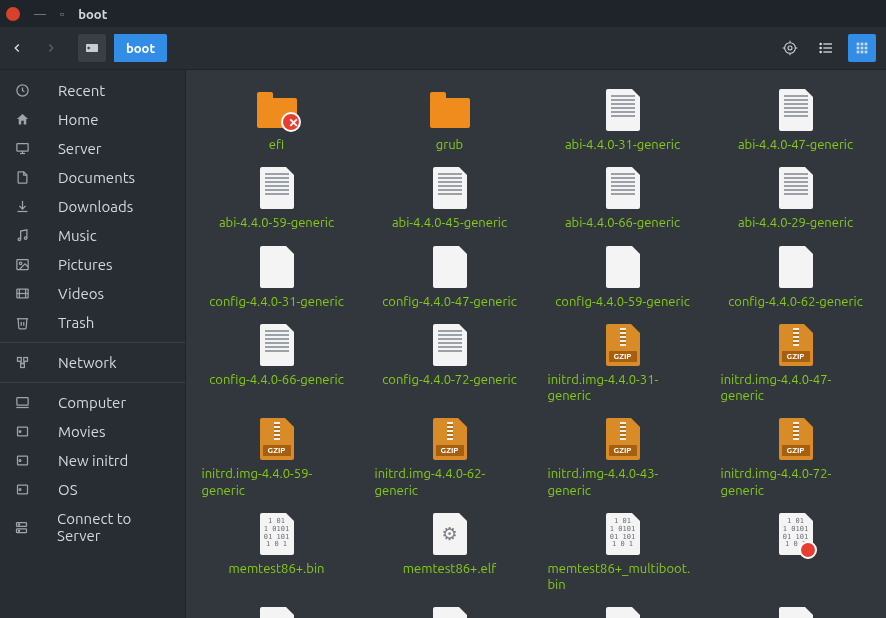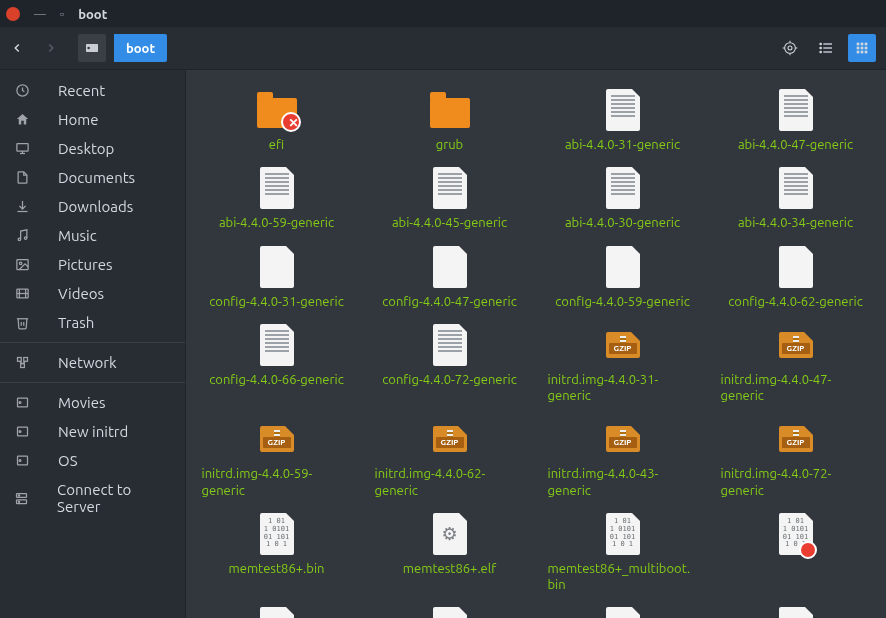--- a/index.html
+++ b/index.html
@@ -38,21 +38,21 @@
 
 .folder{ width:40px; height:30px; background:#f08c1d; border-radius:2px; position:relative; margin-top:6px; }
 .folder:before{ content:""; position:absolute; top:-6px; left:0; width:16px; height:7px; background:#f08c1d; border-radius:2px 2px 0 0; }
 .folder.locked:after{ content:""; position:absolute; right:-4px; bottom:-4px; width:16px; height:16px; background:#e93d32; border-radius:50%; border:2px solid #fff; }
 .folder.locked .x{ position:absolute; right:-2px; bottom:-2px; color:#fff; font-size:12px; font-weight:bold; z-index:2; }
 
 .doc{ width:34px; height:42px; background:#f4f4f4; border-radius:2px; position:relative; padding:6px 5px; display:flex; flex-direction:column; gap:2px; }
 .doc:before{ content:""; position:absolute; top:0; right:0; border-style:solid; border-width:0 8px 8px 0; border-color:transparent #32363d transparent transparent; }
 .doc .ln{ height:2px; background:#9ca1a7; }
 
-.gzip{ width:34px; height:26px; background:#d88b27; border-radius:2px; position:relative; }
+.gzip{ width:34px; height:42px; background:#d88b27; border-radius:2px; position:relative; }
 .gzip:before{ content:""; position:absolute; top:0; right:0; border-style:solid; border-width:0 9px 9px 0; border-color:transparent #32363d transparent transparent; }
 .gzip .zip{ position:absolute; top:4px; left:50%; transform:translateX(-50%); width:6px; height:18px; background:repeating-linear-gradient(0deg,#eee 0 2px,#b07010 2px 4px); }
 .gzip .tag{ position:absolute; bottom:4px; left:3px; right:3px; background:#a65f10; color:#fff; font-size:8px; text-align:center; font-weight:bold; padding:1px 0; border-radius:1px; }
 
 .bin{ width:34px; height:42px; background:#f4f4f4; border-radius:2px; position:relative; display:flex; align-items:center; justify-content:center; font-family:monospace; font-size:7px; color:#6a6e72; line-height:1.1; text-align:center; }
 .bin:before{ content:""; position:absolute; top:0; right:0; border-style:solid; border-width:0 8px 8px 0; border-color:transparent #32363d transparent transparent; }
 .bin.err:after{ content:""; position:absolute; right:-4px; bottom:-4px; width:14px; height:14px; background:#e93d32; border-radius:50%; border:2px solid #fff; }
 
 .elf{ width:34px; height:42px; background:#f4f4f4; border-radius:2px; position:relative; display:flex; align-items:center; justify-content:center; }
 .elf:before{ content:""; position:absolute; top:0; right:0; border-style:solid; border-width:0 8px 8px 0; border-color:transparent #32363d transparent transparent; }
@@ -145,21 +145,21 @@
       <span>Home</span>
     </div>
     <div class="side-item">
       <span class="sicon">
           <svg width="15" height="15" viewBox="0 0 24 24" fill="none" stroke="currentColor" stroke-width="2">
             <rect x="3" y="4" width="18" height="12" rx="1"></rect>
             <line x1="8" y1="20" x2="16" y2="20"></line>
             <line x1="12" y1="16" x2="12" y2="20"></line>
           </svg>
         </span>
-      <span>Desktop</span>
+      <span>Server</span>
     </div>
     <div class="side-item">
       <span class="sicon">
           <svg width="15" height="15" viewBox="0 0 24 24" fill="none" stroke="currentColor" stroke-width="2">
             <path d="M14 3H6a1 1 0 0 0-1 1v16a1 1 0 0 0 1 1h12a1 1 0 0 0 1-1V8z"></path>
             <polyline points="14 3 14 8 19 8"></polyline>
           </svg>
         </span>
       <span>Documents</span>
     </div>
@@ -225,20 +225,29 @@
             <line x1="7" y1="10" x2="12" y2="14"></line>
             <line x1="17" y1="10" x2="12" y2="14"></line>
           </svg>
         </span>
       <span>Network</span>
     </div>
       <div class="side-sep"></div>
     <div class="side-item">
       <span class="sicon">
           <svg width="15" height="15" viewBox="0 0 24 24" fill="none" stroke="currentColor" stroke-width="2">
+            <rect x="3" y="4" width="18" height="12" rx="1"></rect>
+            <line x1="2" y1="20" x2="22" y2="20"></line>
+          </svg>
+        </span>
+      <span>Computer</span>
+    </div>
+    <div class="side-item">
+      <span class="sicon">
+          <svg width="15" height="15" viewBox="0 0 24 24" fill="none" stroke="currentColor" stroke-width="2">
             <rect x="4" y="5" width="16" height="14" rx="1"></rect>
             <circle cx="8" cy="12" r="1.5"></circle>
           </svg>
         </span>
       <span>Movies</span>
     </div>
     <div class="side-item">
       <span class="sicon">
           <svg width="15" height="15" viewBox="0 0 24 24" fill="none" stroke="currentColor" stroke-width="2">
             <rect x="4" y="5" width="16" height="14" rx="1"></rect>
@@ -340,34 +349,34 @@
     <div class="iconbox">
             <div class="doc">
               <div class="ln"></div>
               <div class="ln"></div>
               <div class="ln"></div>
               <div class="ln"></div>
               <div class="ln"></div>
               <div class="ln"></div>
             </div>
           </div>
-    <div class="label">abi-4.4.0-30-generic</div>
-  </div>
-  <div class="cell">
-    <div class="iconbox">
-            <div class="doc">
-              <div class="ln"></div>
-              <div class="ln"></div>
-              <div class="ln"></div>
-              <div class="ln"></div>
-              <div class="ln"></div>
-              <div class="ln"></div>
-            </div>
-          </div>
-    <div class="label">abi-4.4.0-34-generic</div>
+    <div class="label">abi-4.4.0-66-generic</div>
+  </div>
+  <div class="cell">
+    <div class="iconbox">
+            <div class="doc">
+              <div class="ln"></div>
+              <div class="ln"></div>
+              <div class="ln"></div>
+              <div class="ln"></div>
+              <div class="ln"></div>
+              <div class="ln"></div>
+            </div>
+          </div>
+    <div class="label">abi-4.4.0-29-generic</div>
   </div>
   <div class="cell">
     <div class="iconbox">
             <div class="doc blank"></div>
           </div>
     <div class="label">config-4.4.0-31-generic</div>
   </div>
   <div class="cell">
     <div class="iconbox">
             <div class="doc blank"></div>

